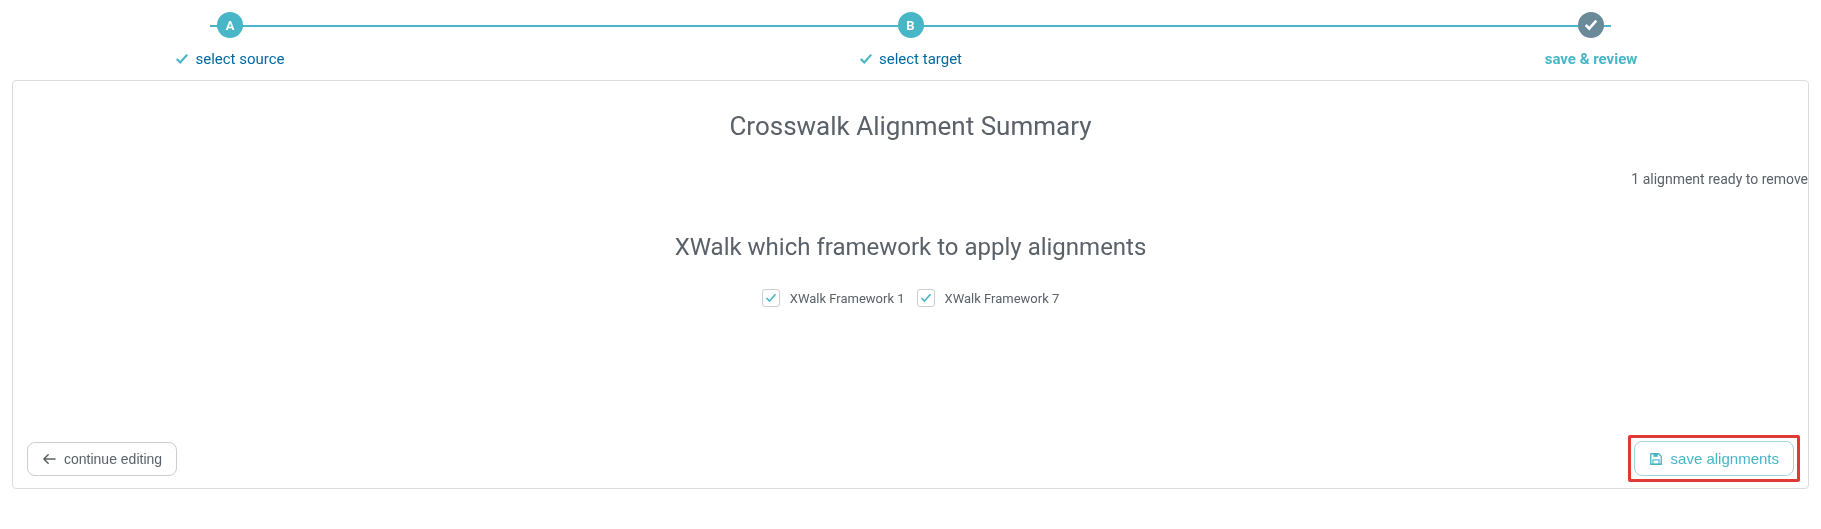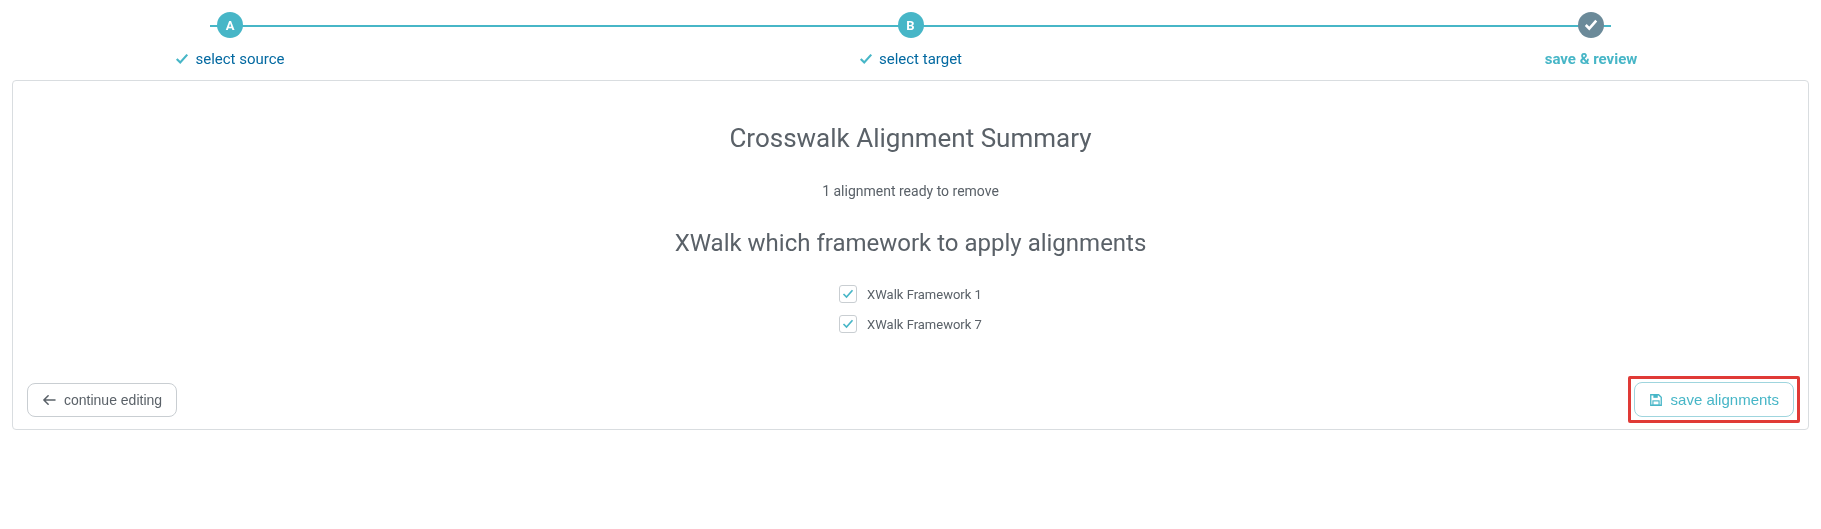--- a/index.html
+++ b/index.html
@@ -64,45 +64,46 @@
     color: #47b6c7;
     font-weight: 700;
   }
   .step-label-row .chk { width: 14px; height: 14px; }
 
   
   .panel {
     border: 1px solid #d9dde0;
     border-radius: 4px;
     margin: 12px 12px 0 12px;
-    height: 350px;
+    height: 409px;
     position: relative;
     text-align: center;
-    padding-top: 42px;
+    padding-top: 30px;
   }
   .panel h2 {
     font-size: 26px;
     font-weight: 400;
     color: #5a6168;
     margin-bottom: 30px;
   }
   .panel .sub {
     font-size: 14px;
     color: #5a6168;
-    margin-bottom: 30px;
+    margin-bottom: 46px;
+    text-align: right;
   }
   .panel h3 {
     font-size: 24px;
     font-weight: 400;
     color: #5a6168;
     margin-bottom: 28px;
   }
   .fw-list {
     display: inline-flex;
-    flex-direction: column;
+    flex-direction: row;
     gap: 12px;
     text-align: left;
     align-items: center;
   }
   .fw-item {
     display: flex;
     align-items: center;
     gap: 10px;
     font-size: 13px;
     color: #5a6168;

